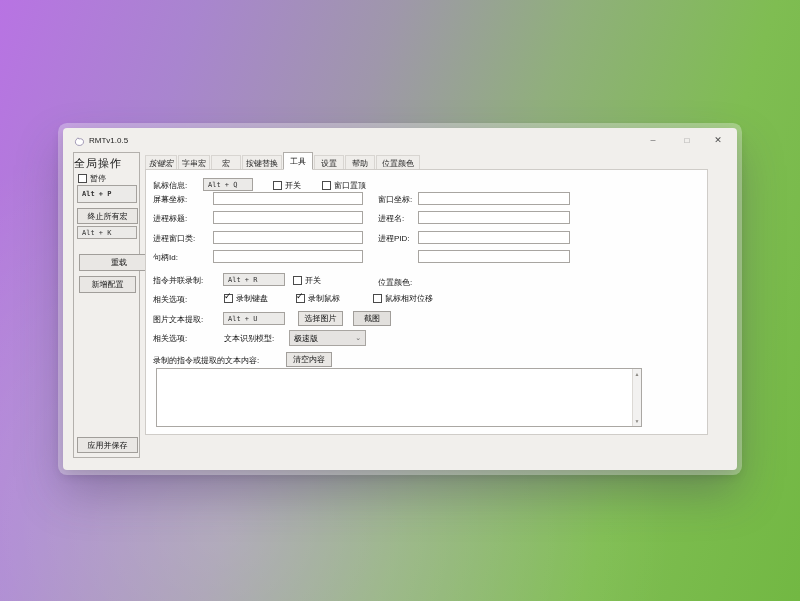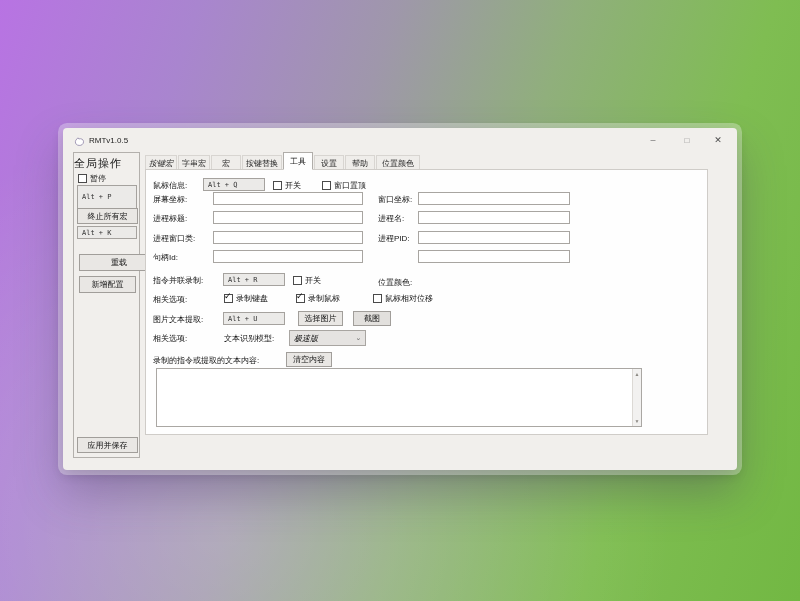--- a/index.html
+++ b/index.html
@@ -79,21 +79,21 @@
   </div>
 
   <div class="sidebar">
     <div class="sidebar-title">全局操作</div>
 
     <span class="cb" style="left:4px;top:20px;">
       <span class="cb-box"></span>
       <span class="cb-label">暂停</span>
     </span>
 
-    <div class="hk abs" style="left:3px;top:32px;width:60px;height:24px;">Alt + P</div>
+    <div class="hk abs" style="left:3px;top:32px;width:60px;height:18px;font-weight:bold;">Alt + P</div>
 
     <div class="btn abs" style="left:3px;top:55px;width:61px;height:16px;">终止所有宏</div>
 
     <div class="hk abs" style="left:3px;top:73px;width:60px;height:13px;">Alt + K</div>
 
     <div class="btn abs" style="left:5px;top:101px;width:80px;height:17px;">重载</div>
 
     <div class="btn abs" style="left:5px;top:123px;width:57px;height:17px;">新增配置</div>
 
     <div class="btn abs" style="left:3px;top:284px;width:61px;height:16px;">应用并保存</div>
@@ -106,21 +106,21 @@
     <span class="tab" style="min-width:38px;">按键替换</span>
     <span class="tab active" style="min-width:30px;">工具</span>
     <span class="tab" style="min-width:30px;">设置</span>
     <span class="tab" style="min-width:30px;">帮助</span>
     <span class="tab" style="min-width:44px;">位置颜色</span>
   </div>
 
   <div class="panel">
 
     <span class="lbl" style="left:7px;top:11px;">鼠标信息:</span>
-    <div class="hk abs" style="left:57px;top:8px;width:62px;height:13px;">Alt + Q</div>
+    <div class="hk abs" style="left:57px;top:8px;width:50px;height:13px;">Alt + Q</div>
     <span class="cb" style="left:127px;top:10px;">
       <span class="cb-box"></span>
       <span class="cb-label">开关</span>
     </span>
     <span class="cb" style="left:176px;top:10px;">
       <span class="cb-box"></span>
       <span class="cb-label">窗口置顶</span>
     </span>
 
     <span class="lbl" style="left:7px;top:25px;">屏幕坐标:</span>
@@ -166,21 +166,21 @@
       <span class="cb-label">鼠标相对位移</span>
     </span>
 
     <span class="lbl" style="left:7px;top:145px;">图片文本提取:</span>
     <div class="hk abs" style="left:77px;top:142px;width:62px;height:13px;">Alt + U</div>
     <div class="btn abs" style="left:152px;top:141px;width:45px;height:15px;">选择图片</div>
     <div class="btn abs" style="left:207px;top:141px;width:38px;height:15px;background:#e2e0dd;">截图</div>
 
     <span class="lbl" style="left:7px;top:164px;">相关选项:</span>
     <span class="lbl" style="left:78px;top:164px;">文本识别模型:</span>
-    <div class="select abs" style="left:143px;top:160px;width:77px;height:16px;font-style:italic;">
+    <div class="select abs" style="left:143px;top:160px;width:77px;height:16px;">
       <span>极速版</span>
       <span class="chev">⌄</span>
     </div>
 
     <span class="lbl" style="left:7px;top:186px;">录制的指令或提取的文本内容:</span>
     <div class="btn abs" style="left:140px;top:182px;width:46px;height:15px;">清空内容</div>
 
     <div class="outbox abs" style="left:10px;top:198px;width:486px;height:59px;">
       <div class="out-text"></div>
       <div class="scrollbar">

